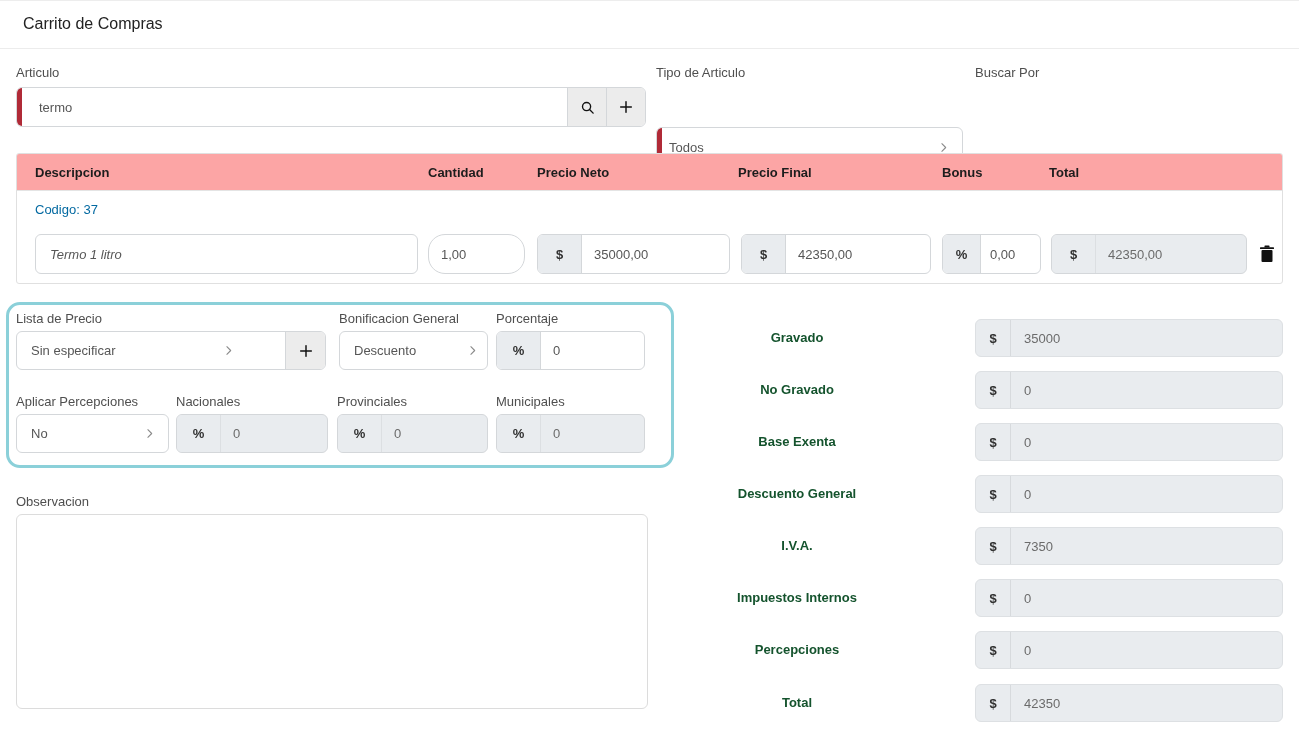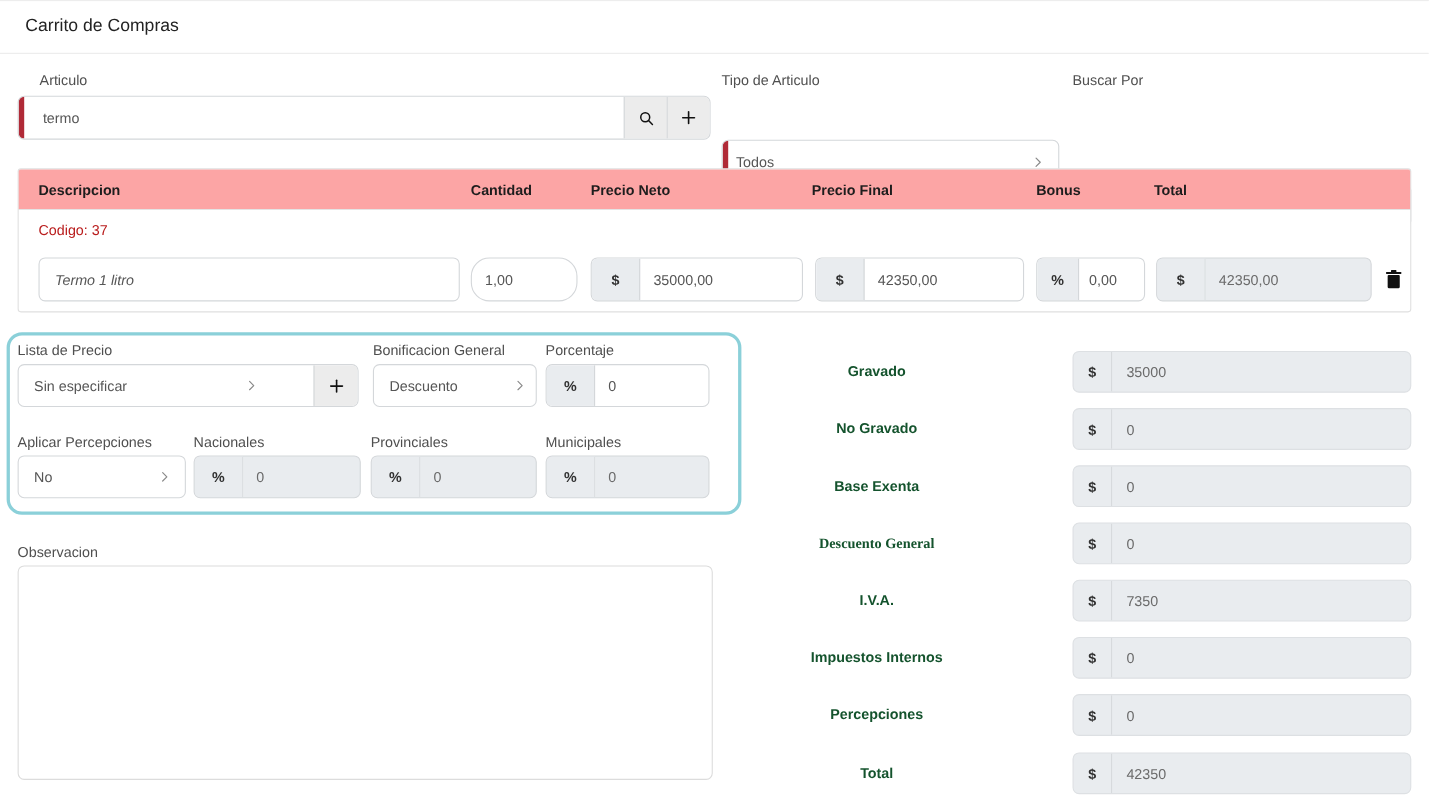--- a/index.html
+++ b/index.html
@@ -49,21 +49,21 @@
   
   .cart-table {
     position:absolute; left:16px; top:152px; width:1267px; height:131px;
     border:1px solid #e0e0e0; border-radius:3px; background:#fff;
   }
   .cart-head {
     position:absolute; left:0; top:0; right:0; height:37px;
     background:#fca5a5; border-bottom:1px solid #e4e4e4; border-radius:2px 2px 0 0;
   }
   .col-h { position:absolute; top:0; line-height:37px; font-size:13px; font-weight:700; color:#1d1d1d; white-space:nowrap; }
-  .codigo { position:absolute; left:18px; top:48px; font-size:13px; color:#b91c1c; }
+  .codigo { position:absolute; left:18px; top:48px; font-size:13px; color:#0369a1; }
   .in-table { top:80px; height:40px; }
 
   
   .highlight-box {
     position:absolute; left:6px; top:301px; width:668px; height:166px;
     border:3px solid #8bd0d9; border-radius:14px; pointer-events:none;
   }
 
   .observacion-textarea {
     position:absolute; left:16px; top:513px; width:632px; height:195px;
@@ -90,21 +90,21 @@
   svg { display:block; }
 </style>
 </head>
 <body>
 
 <div class="page">
 
   <div class="page-title">Carrito de Compras</div>
   <div class="title-divider"></div>
 
-  <div class="lbl" style="left:16px; top:64px;margin-left:20px;">Articulo</div>
+  <div class="lbl" style="left:16px; top:64px;">Articulo</div>
   <div class="ctl red-left" style="left:16px; top:86px; width:630px; height:40px;">
     <input type="text" value="termo" style="">
     <button class="addon-btn">
       <span>
         <svg width="15" height="15" viewBox="0 0 24 24" fill="none" stroke="#111" stroke-width="2.2" stroke-linecap="round">
           <circle cx="10.5" cy="10.5" r="6.5"></circle>
             <line x1="15.3" y1="15.3" x2="21" y2="21"></line>
         </svg>
       </span>
     </button>
@@ -267,21 +267,21 @@
     <span class="sum-prefix">$</span>
     <span class="val-ro">0</span>
   </div>
 
   <div class="sum-label" style="top:422px;">Base Exenta</div>
   <div class="sum-group" style="top:422px;">
     <span class="sum-prefix">$</span>
     <span class="val-ro">0</span>
   </div>
 
-  <div class="sum-label" style="top:474px;font-family:Liberation Serif, serif;">Descuento General</div>
+  <div class="sum-label" style="top:474px;">Descuento General</div>
   <div class="sum-group" style="top:474px;">
     <span class="sum-prefix">$</span>
     <span class="val-ro">0</span>
   </div>
 
   <div class="sum-label" style="top:526px;">I.V.A.</div>
   <div class="sum-group" style="top:526px;">
     <span class="sum-prefix">$</span>
     <span class="val-ro">7350</span>
   </div>

